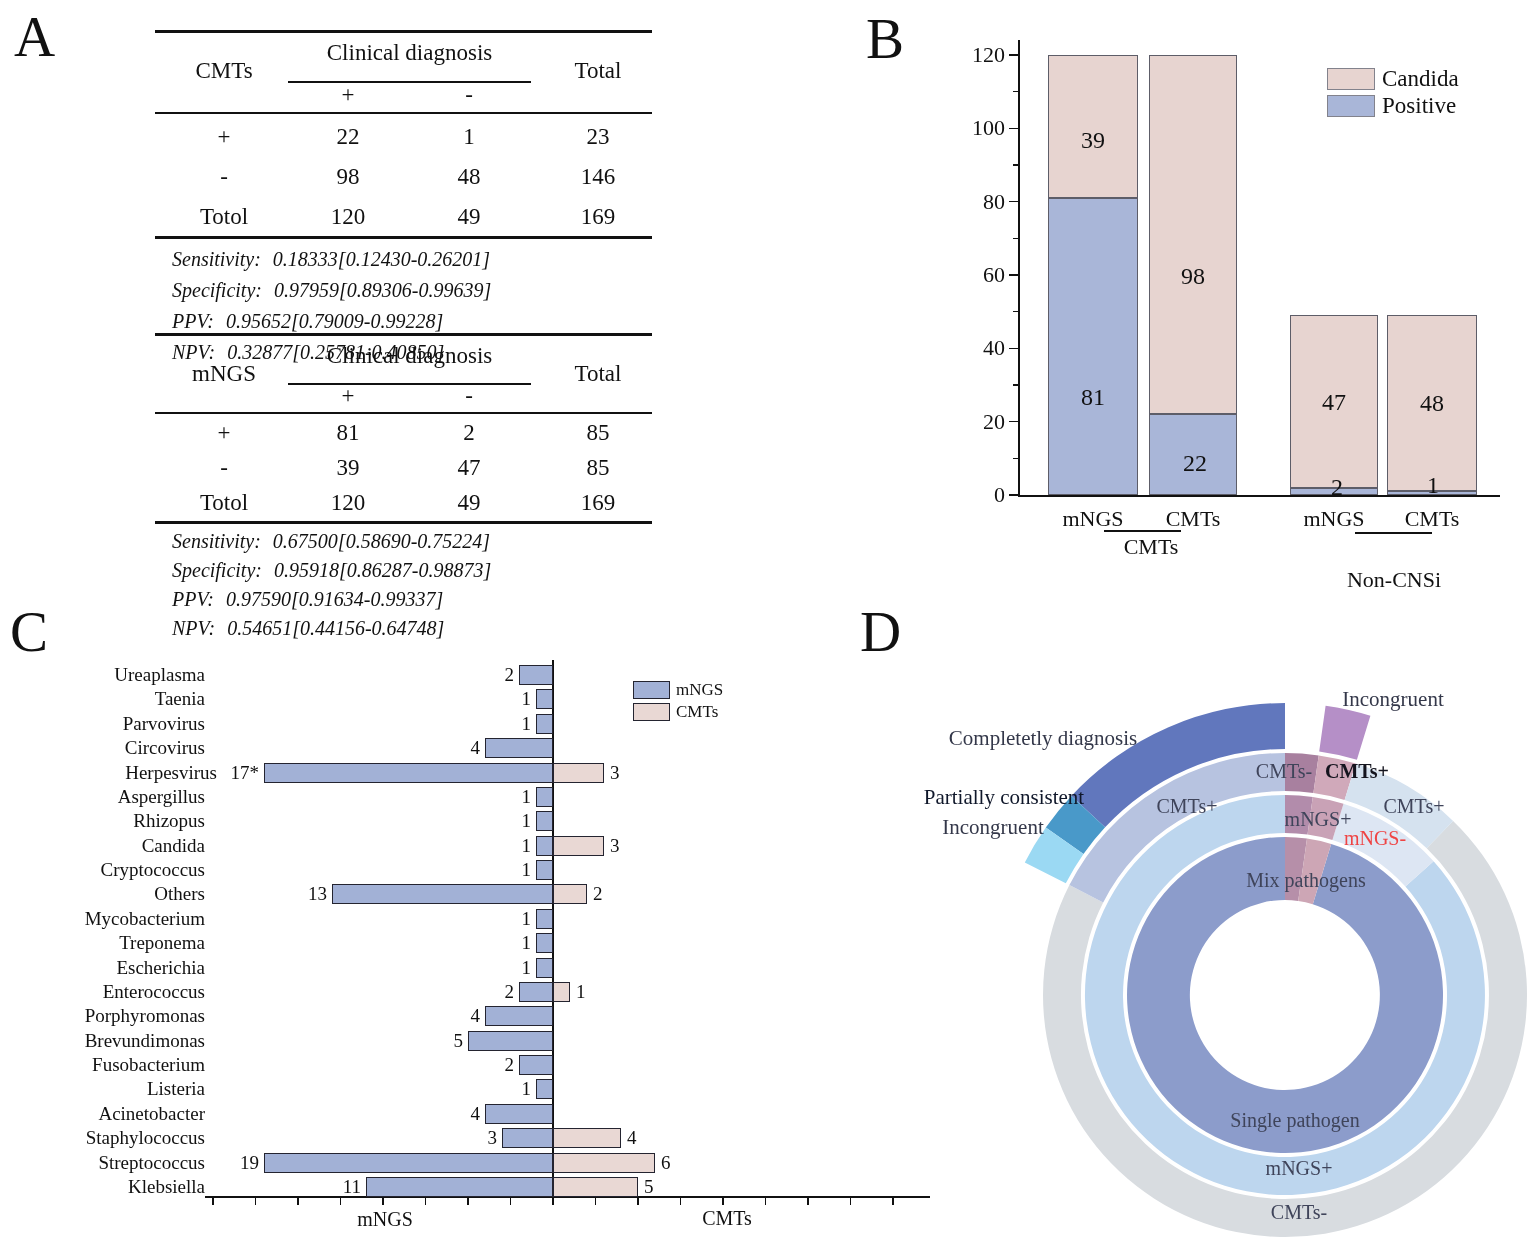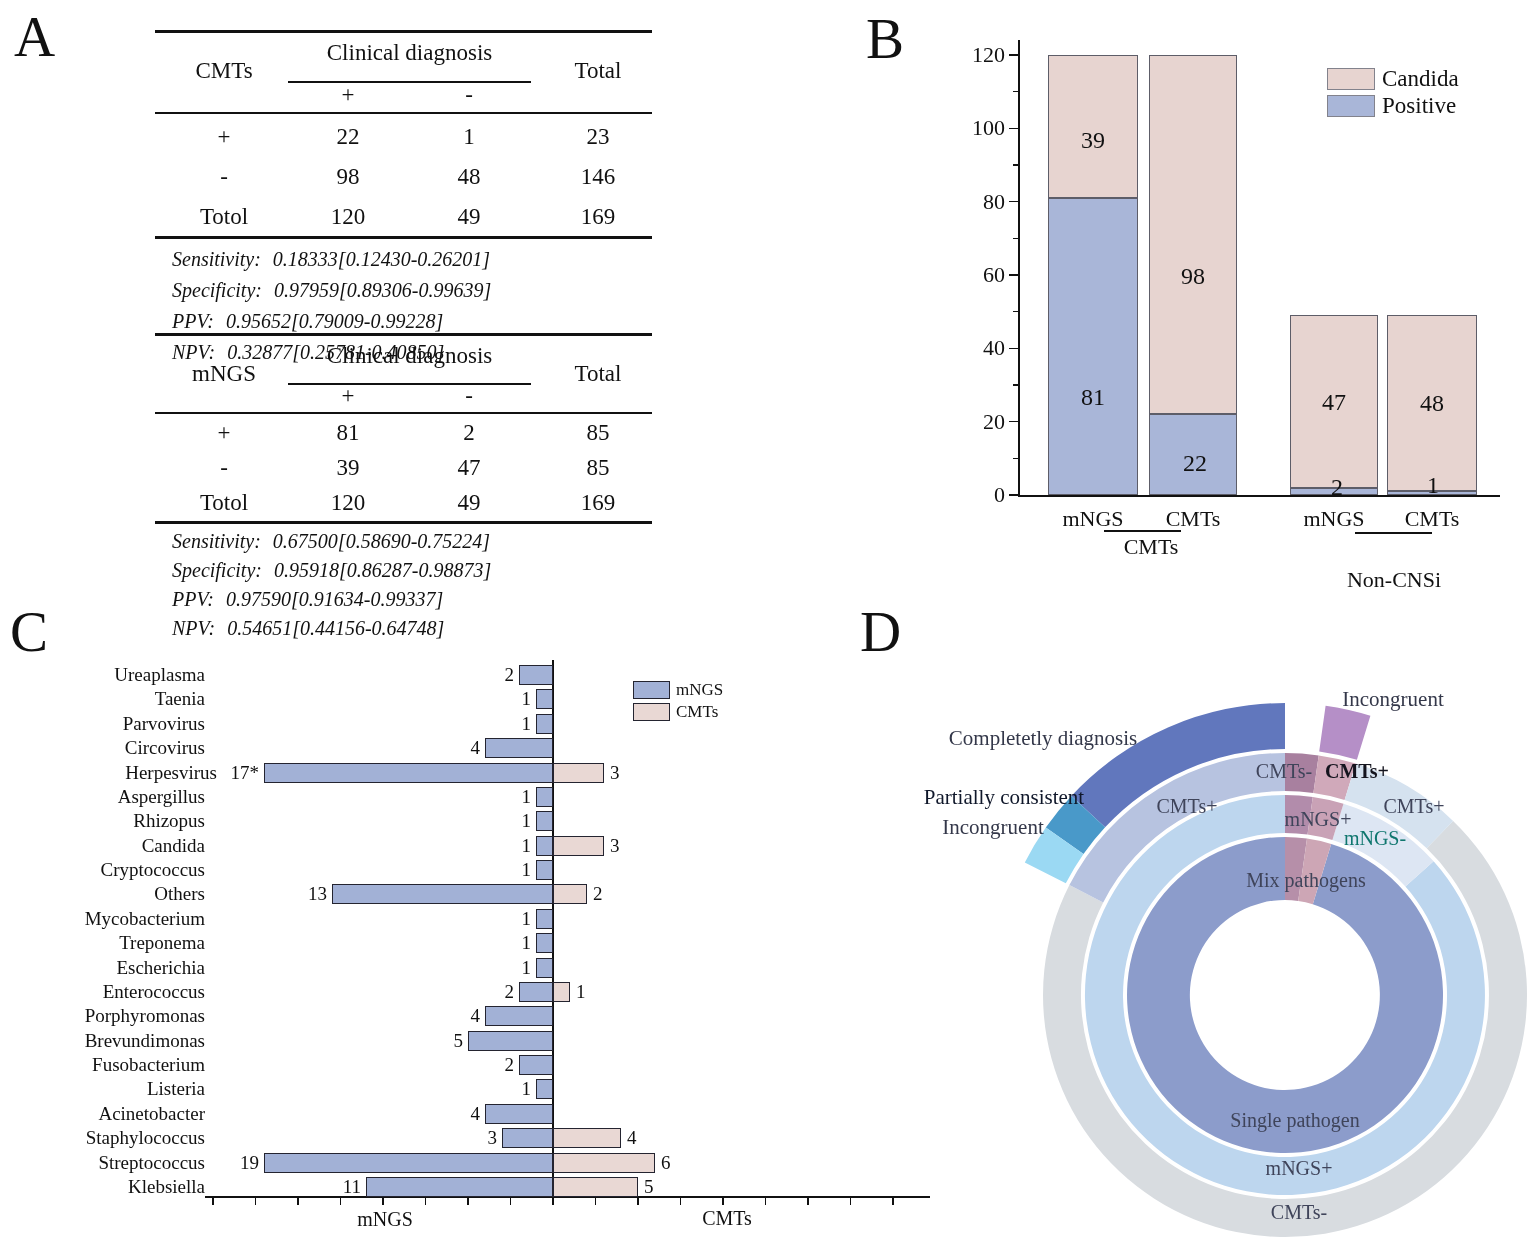--- a/index.html
+++ b/index.html
@@ -255,19 +255,19 @@
       </svg>
       <div class="abs lbl" style="left: 1043px; top: 738px; font-size: 21px; color: rgb(52, 56, 74); font-weight: normal;">Completetly diagnosis</div>
       <div class="abs lbl" style="left: 1393px; top: 699px; font-size: 21px; color: rgb(52, 56, 74); font-weight: normal;">Incongruent</div>
       <div class="abs lbl" style="left: 993px; top: 797px; font-size: 21px; color: #0f172a; font-weight: normal; margin-left: 11px;">Partially consistent</div>
       <div class="abs lbl" style="left: 993px; top: 827px; font-size: 21px; color: rgb(52, 56, 74); font-weight: normal;">Incongruent</div>
       <div class="abs lbl" style="left: 1284px; top: 771px; font-size: 20px; color: rgb(63, 68, 90); font-weight: normal;">CMTs-</div>
       <div class="abs lbl" style="left: 1357px; top: 771px; font-size: 20px; color: rgb(20, 20, 30); font-weight: bold;">CMTs+</div>
       <div class="abs lbl" style="left: 1187px; top: 806px; font-size: 20px; color: rgb(63, 68, 90); font-weight: normal;">CMTs+</div>
       <div class="abs lbl" style="left: 1414px; top: 806px; font-size: 20px; color: rgb(63, 68, 90); font-weight: normal;">CMTs+</div>
       <div class="abs lbl" style="left: 1318px; top: 819px; font-size: 20px; color: rgb(63, 68, 90); font-weight: normal;">mNGS+</div>
-      <div class="abs lbl" style="left: 1375px; top: 838px; font-size: 20px; color: #0f766e; font-weight: normal;">mNGS-</div>
+      <div class="abs lbl" style="left: 1375px; top: 838px; font-size: 20px; color: #ef4444; font-weight: normal;">mNGS-</div>
       <div class="abs lbl" style="left: 1306px; top: 880px; font-size: 20px; color: rgb(63, 68, 90); font-weight: normal;">Mix pathogens</div>
       <div class="abs lbl" style="left: 1295px; top: 1120px; font-size: 20px; color: rgb(63, 68, 90); font-weight: normal;">Single pathogen</div>
       <div class="abs lbl" style="left: 1299px; top: 1168px; font-size: 20px; color: rgb(63, 68, 90); font-weight: normal;">mNGS+</div>
       <div class="abs lbl" style="left: 1299px; top: 1212px; font-size: 20px; color: rgb(63, 68, 90); font-weight: normal;">CMTs-</div>
     </div>
 </div>
 
 </body></html>

